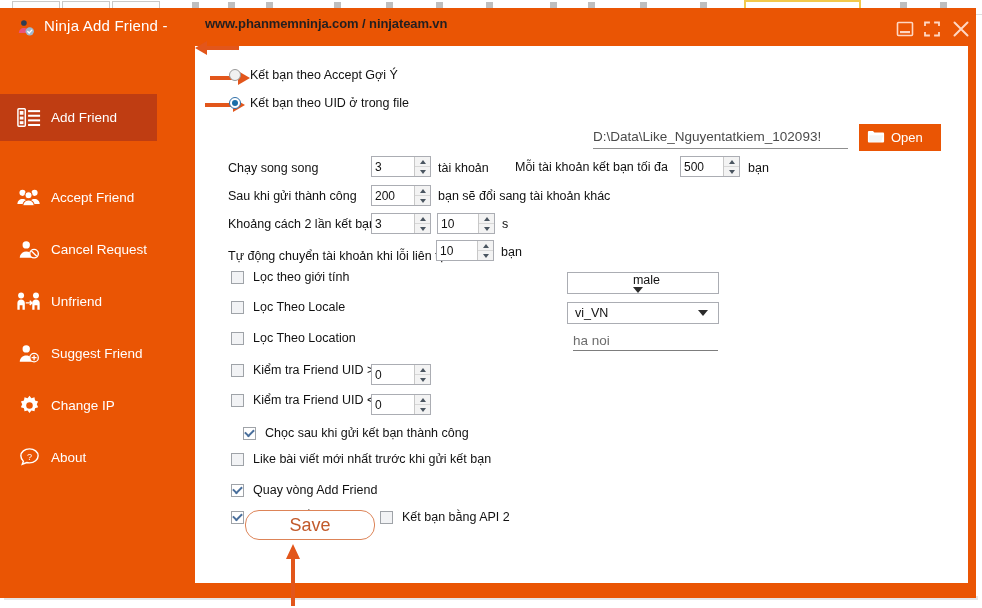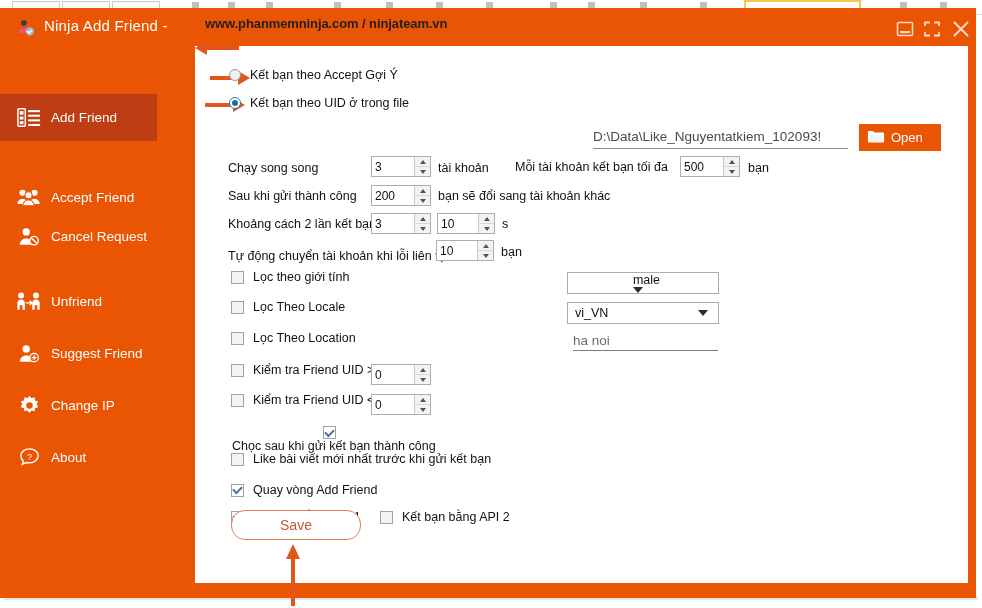--- a/index.html
+++ b/index.html
@@ -123,24 +123,24 @@
        display:flex;align-items:center;cursor:pointer;}
   .sel .sval{flex:1;font-size:12.5px;color:#111;padding-left:7px;}
   .sel .caret{width:0;height:0;border-left:5px solid transparent;border-right:5px solid transparent;border-top:6px solid #2b2b2b;margin-right:10px;}
 
   
   .uline{position:absolute;height:23px;border-bottom:1px solid #7d7d7d;
          font-size:13.5px;color:#6d6d6d;display:flex;align-items:flex-end;padding-bottom:2px;box-sizing:border-box;}
 
   
   #save-btn{
-    position:absolute;left:231px;top:502px;width:128px;height:28px;
+    position:absolute;left:245px;top:502px;width:128px;height:28px;
     border:1px solid #dd8458;border-radius:14px;background:#ffffff;
     display:flex;align-items:center;justify-content:center;
-    font-size:14px;color:#c25a2b;cursor:pointer;
+    font-size:18px;color:#c25a2b;cursor:pointer;
   }
 </style>
 </head>
 <body>
 
 <div id="bg-app">
   <div id="bg-ribbon">
     <div class="bg-box" style="left:12px;width:46px;"></div>
     <div class="bg-box" style="left:62px;width:46px;"></div>
     <div class="bg-box" style="left:112px;width:46px;"></div>
@@ -222,21 +222,21 @@
           <path d="M1.5 18c0-3.2 2.4-5.4 5.5-5.4S12.5 14.8 12.5 18z" fill="#ffffff"></path>
           <circle cx="20" cy="6" r="3.3" fill="#ffffff"></circle>
           <path d="M14.5 18c0-3.2 2.4-5.4 5.5-5.4S25.5 14.8 25.5 18z" fill="#ffffff"></path>
           <circle cx="13.5" cy="8.5" r="3.8" fill="#ffffff" stroke="#ea5504" stroke-width="1.1"></circle>
           <path d="M7.3 20c0-3.6 2.7-6.2 6.2-6.2S19.7 16.4 19.7 20z" fill="#ffffff" stroke="#ea5504" stroke-width="1.1"></path>
         </svg>
       </span>
       <span class="nav-label">Accept Friend</span>
     </div>
 
-    <div class="nav-item" style="top:167px;">
+    <div class="nav-item" style="top:180px;">
       <span class="nav-icon">
         <svg viewBox="0 0 26 22" width="24" height="21">
           <circle cx="10" cy="6" r="4" fill="#ffffff"></circle>
           <path d="M3 20c0-4 3.1-6.8 7-6.8s7 2.8 7 6.8z" fill="#ffffff"></path>
           <circle cx="18.5" cy="15.5" r="4.6" fill="#ea5504" stroke="#ffffff" stroke-width="1.5"></circle>
           <path d="M15.6 12.6 L21.4 18.4" stroke="#ffffff" stroke-width="1.5"></path>
         </svg>
       </span>
       <span class="nav-label">Cancel Request</span>
     </div>
@@ -455,21 +455,21 @@
       <span class="btns">
         <div>
             <i class="tri up"></i>
           </div>
         <div>
             <i class="tri dn"></i>
           </div>
       </span>
     </div>
 
-    <div class="cbrow" style="left:28px;top:380px;flex-direction:column;">
+    <div class="cbrow" style="left:48px;top:380px;">
       <span class="cb on"></span>
       <span class="cb-lbl">Chọc sau khi gửi kết bạn thành công</span>
     </div>
 
     <div class="cbrow" style="left:36px;top:406px;">
       <span class="cb"></span>
       <span class="cb-lbl">Like bài viết mới nhất trước khi gửi kết bạn</span>
     </div>
 
     <div class="cbrow" style="left:36px;top:437px;">

